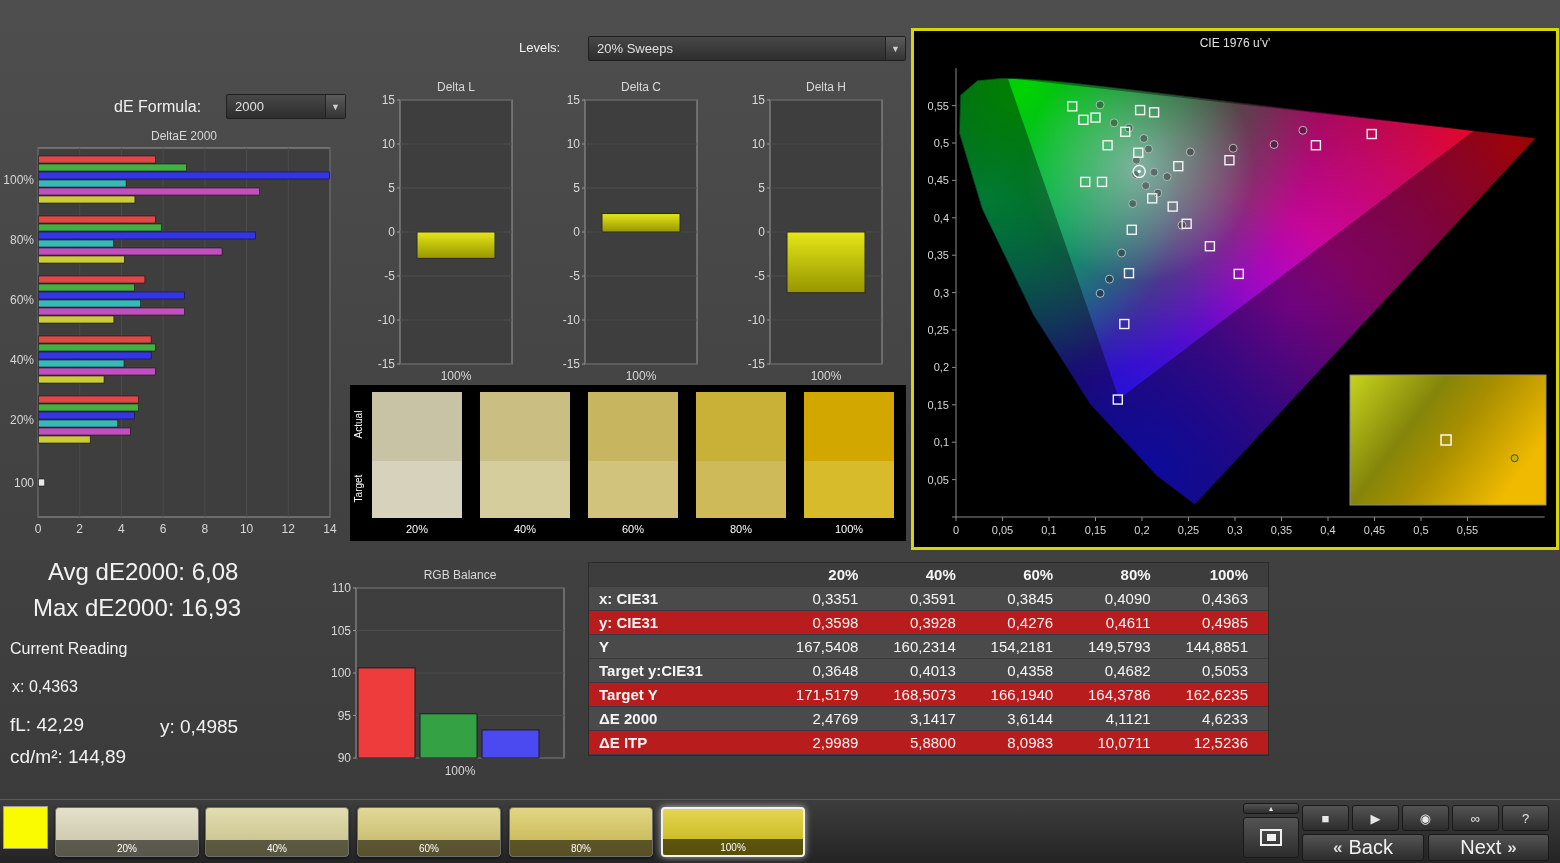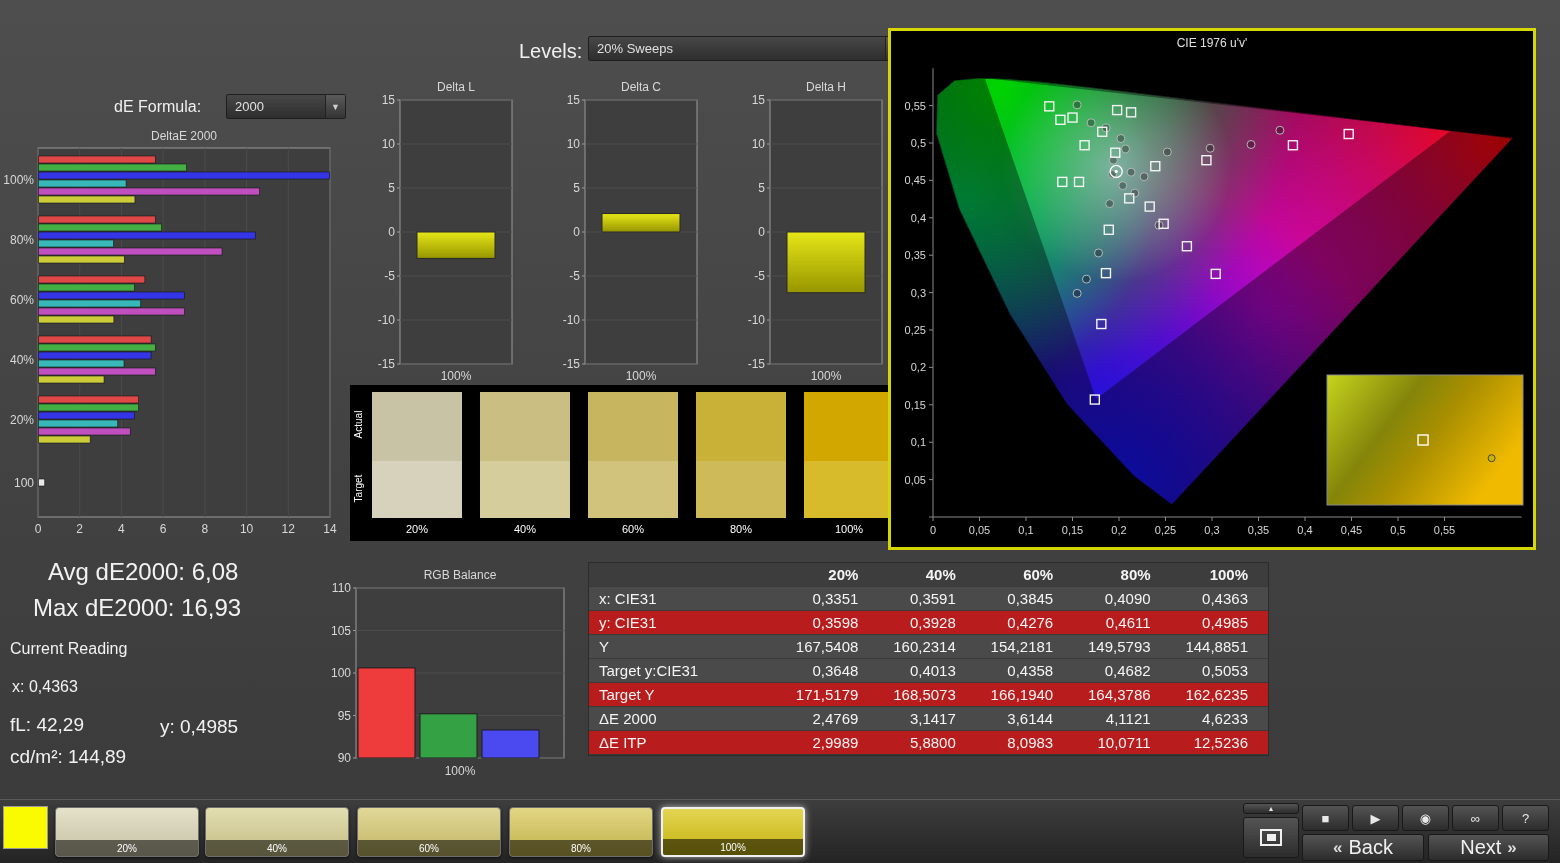--- a/index.html
+++ b/index.html
@@ -2,41 +2,41 @@
 <html><head>
 <meta charset="utf-8">
 <style>
   *{margin:0;padding:0;box-sizing:border-box}
   html,body{background:#1d1d1d}
   body{font-family:"Liberation Sans",sans-serif}
   #screen{position:relative;width:1560px;height:863px;overflow:hidden;
     background:linear-gradient(180deg,#4e4e4e,#424242 55%,#3a3a3a);color:#e8e8e8}
   .abs{position:absolute}
   .page-title{font-size:34px;color:#e6e6e6;letter-spacing:.5px}
-  .field-label{font-size:20px;color:#f0f0f0}
+  .field-label{font-size:13px;color:#f0f0f0}
   .dropdown{display:flex;align-items:center;height:25px;
     background:linear-gradient(#474747,#2e2e2e);border:1px solid #1f1f1f;
     border-radius:2px;color:#e0e0e0;font-size:13px;padding-left:8px;cursor:default}
   .dropdown .dd-arrow{margin-left:auto;width:20px;align-self:stretch;display:flex;
     align-items:center;justify-content:center;font-size:9px;color:#cfcfcf;
     background:linear-gradient(#5b5b5b,#343434);border-left:1px solid #222}
   .reading{color:#f2f2f2;white-space:nowrap}
   svg text{font-family:"Liberation Sans",sans-serif}
   #swatch-strip{background:#000}
   .rot-label{position:absolute;color:#fff;font-size:10px;width:60px;text-align:center;
     transform:rotate(-90deg);transform-origin:center}
   .swatch-col-label{position:absolute;color:#fff;font-size:11px;text-align:center}
   #cie-table{font-size:15px;border:1px solid #2c2c2c;background:#444}
   .trow{display:grid;grid-template-columns:192px repeat(5,1fr);align-items:center;
     height:24px;border-bottom:1px solid #3a3a3a}
   .trow.hdr{background:#3d3d3d;font-weight:bold}
   .trow.odd{background:#4a4a4a}
   .trow.even{background:#b91c1c}
   .tcell{padding-right:20px;text-align:right;color:#f5f5f5;white-space:nowrap}
-  .tcell.lab{text-align:left;padding-left:10px;font-weight:normal}
+  .tcell.lab{text-align:left;padding-left:10px;font-weight:bold}
   #bottom-bar{background:linear-gradient(#3d3d3d,#242424);border-top:1px solid #5a5a5a}
   .patch-btn{position:absolute;border:1px solid #6e6e6e;border-radius:4px;overflow:hidden;
     box-shadow:0 1px 3px rgba(0,0,0,.6)}
   .patch-btn .patch-label{position:absolute;left:0;right:0;bottom:0;height:16px;
     background:rgba(0,0,0,.55);color:#fff;font-size:10px;display:flex;
     align-items:center;justify-content:center}
   .patch-btn.selected{border:2px solid #f0f0f0;box-shadow:0 0 7px rgba(255,255,255,.65)}
   .ctl-btn{position:absolute;display:flex;align-items:center;justify-content:center;gap:6px;
     background:linear-gradient(#545454,#2c2c2c);border:1px solid #191919;
     border-radius:3px;color:#e8e8e8}
@@ -241,21 +241,21 @@
         <div style="position: absolute; left: 0px; right: 0px; bottom: 0px; height: 45%; background: rgb(207, 186, 89);"></div>
       </div>
       <div class="swatch-col-label" style="left: 346px; top: 138px; width: 90px;">80%</div>
       <div style="position: absolute; left: 454px; top: 7px; width: 90px; height: 126px;">
         <div style="position: absolute; left: 0px; right: 0px; top: 0px; height: 55%; background: rgb(210, 168, 0);"></div>
         <div style="position: absolute; left: 0px; right: 0px; bottom: 0px; height: 45%; background: rgb(215, 187, 43);"></div>
       </div>
       <div class="swatch-col-label" style="left: 454px; top: 138px; width: 90px;">100%</div>
     </div>
 
-  <div id="cie-panel" class="abs" style="left:888px;top:28px;width:648px;height:522px;background:#000;border:3px solid #d6d600">
+  <div id="cie-panel" class="abs" style="left:911px;top:28px;width:648px;height:522px;background:#000;border:3px solid #d6d600">
     <svg id="cie-svg" width="642" height="516">
         <text x="321" y="16" font-size="12" text-anchor="middle" fill="#e0e0e0">CIE 1976 u'v'</text>
         <line x1="42" y1="486" x2="42" y2="37.19999999999999" stroke="#8a8a8a"></line>
         <line x1="42" y1="486" x2="630.69" y2="486" stroke="#8a8a8a"></line>
         <line x1="42" y1="486" x2="42" y2="490" stroke="#8a8a8a"></line>
         <text x="42" y="503" font-size="11" text-anchor="middle" fill="#d8d8d8">0</text>
         <line x1="38" y1="486" x2="42" y2="486" stroke="#8a8a8a"></line>
         <line x1="88.5" y1="486" x2="88.5" y2="490" stroke="#8a8a8a"></line>
         <text x="88.5" y="503" font-size="11" text-anchor="middle" fill="#d8d8d8">0,05</text>
         <line x1="38" y1="448.6" x2="42" y2="448.6" stroke="#8a8a8a"></line>

